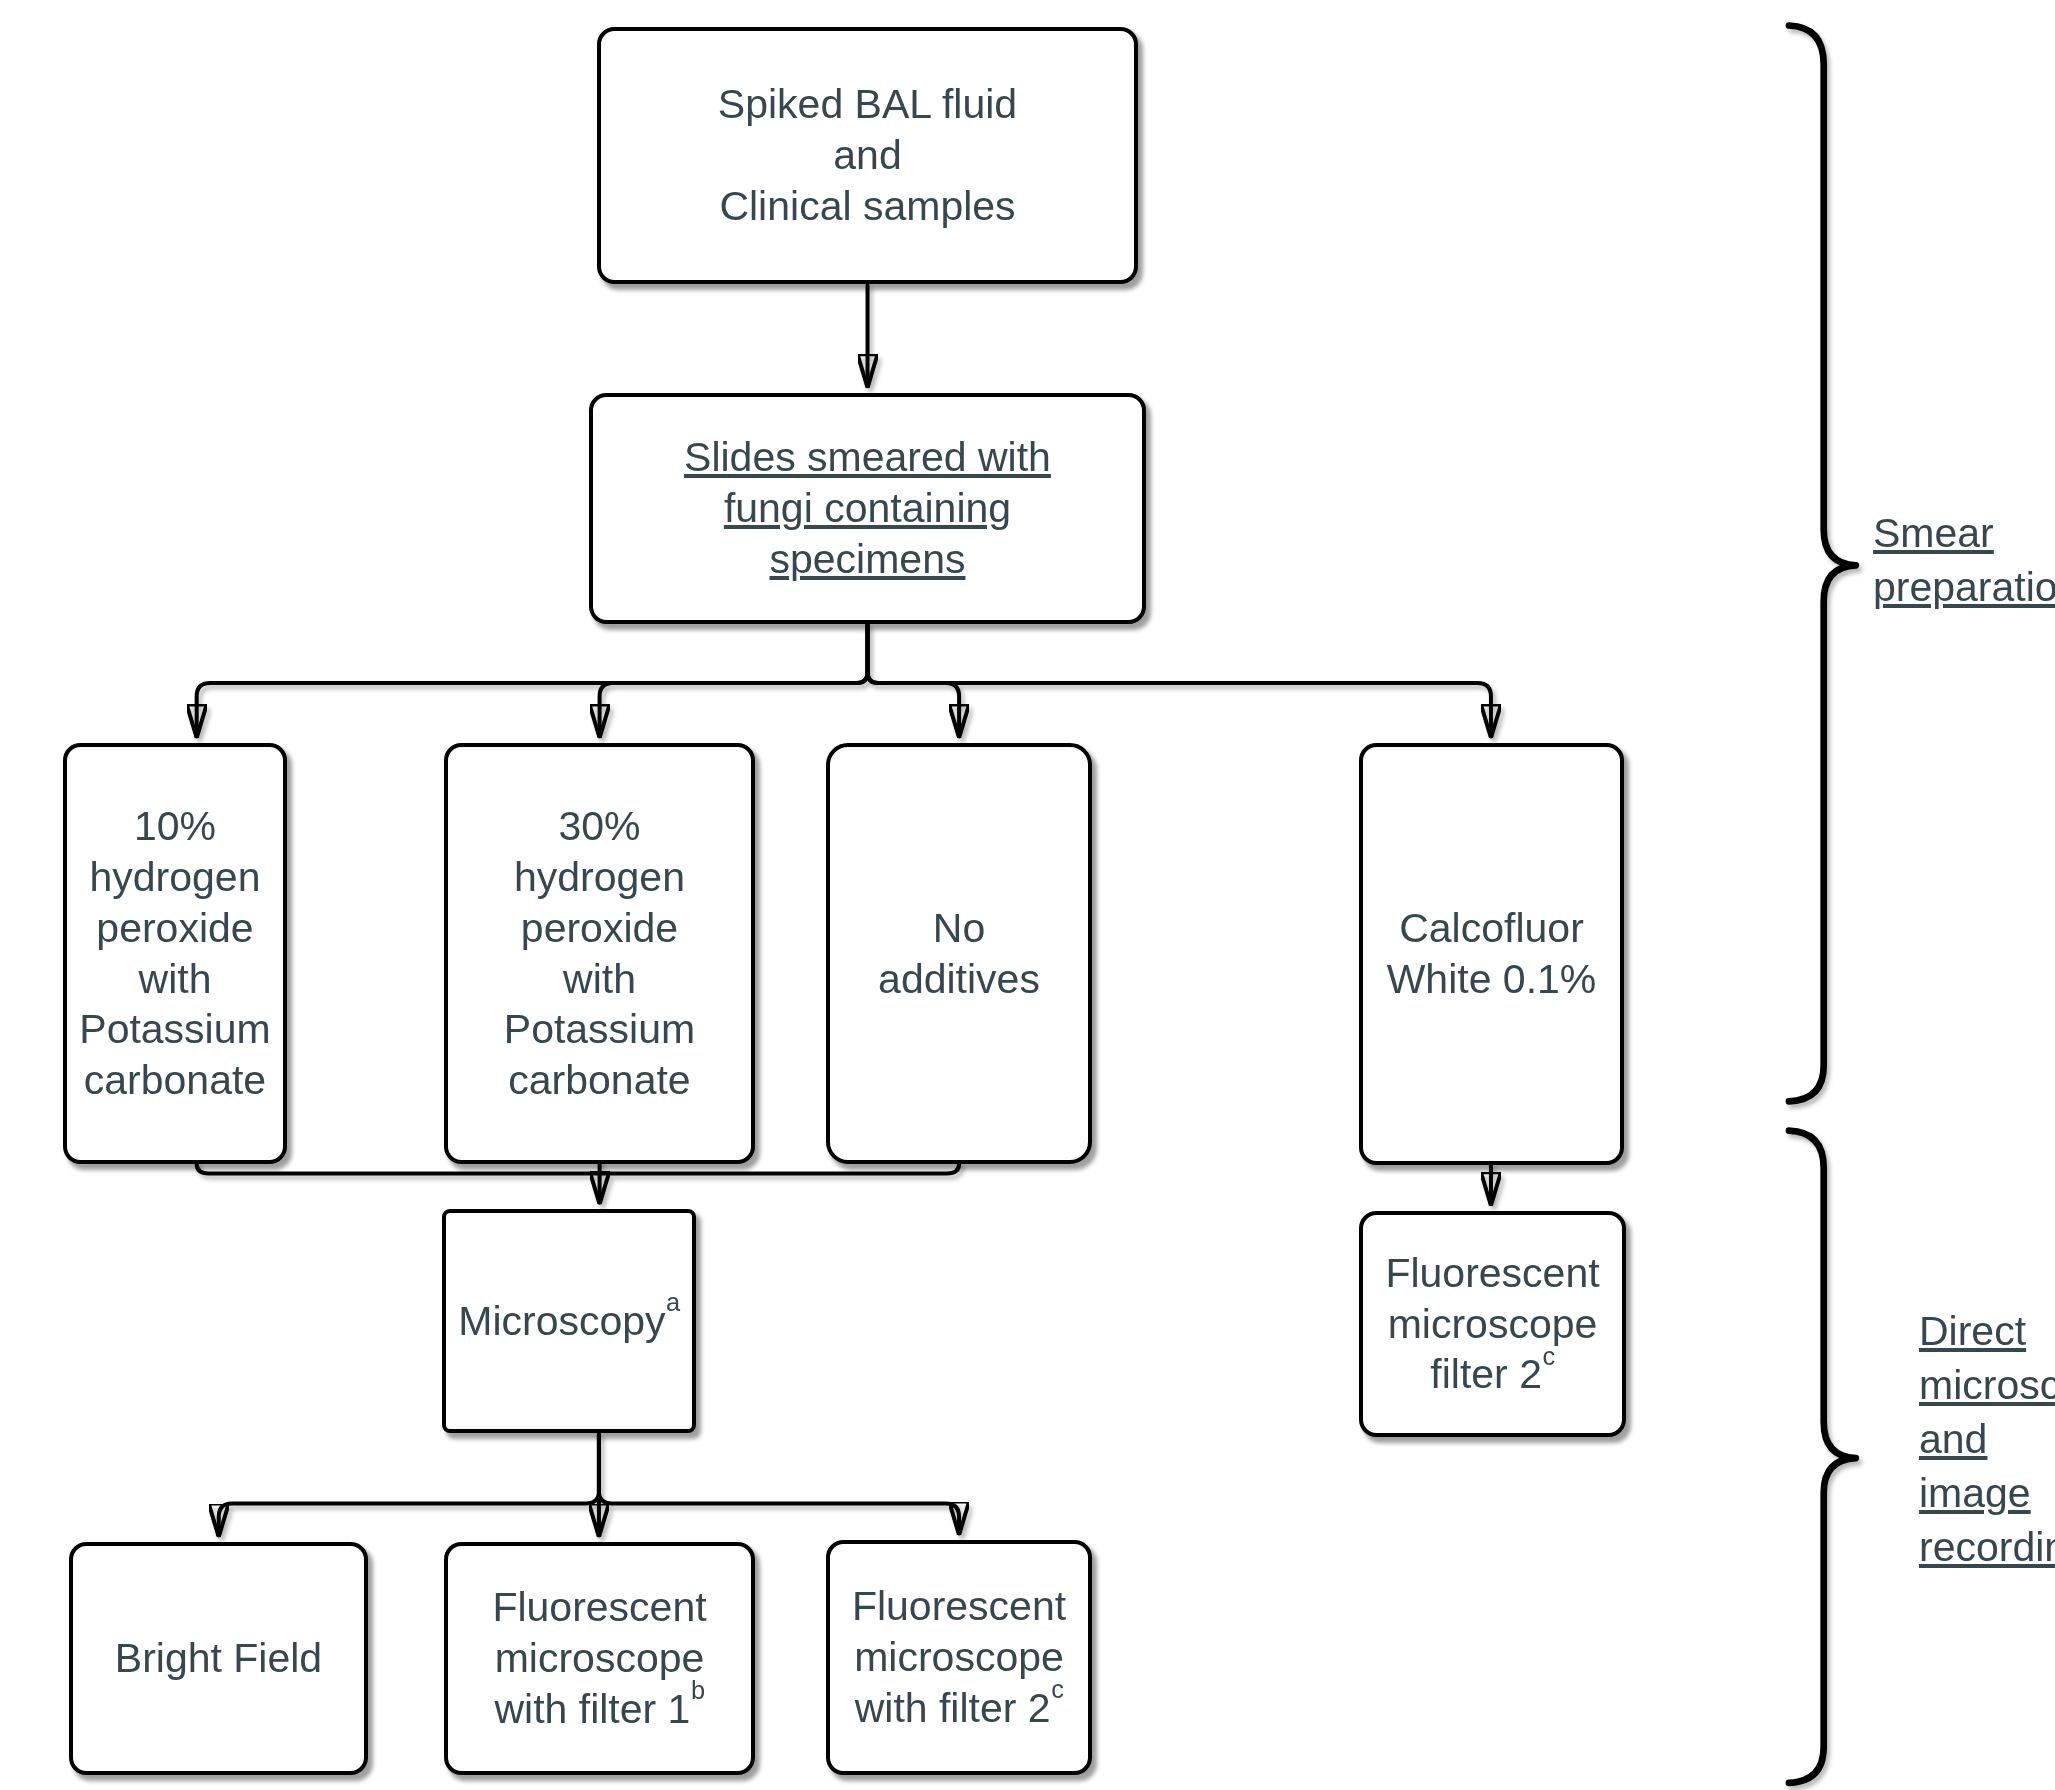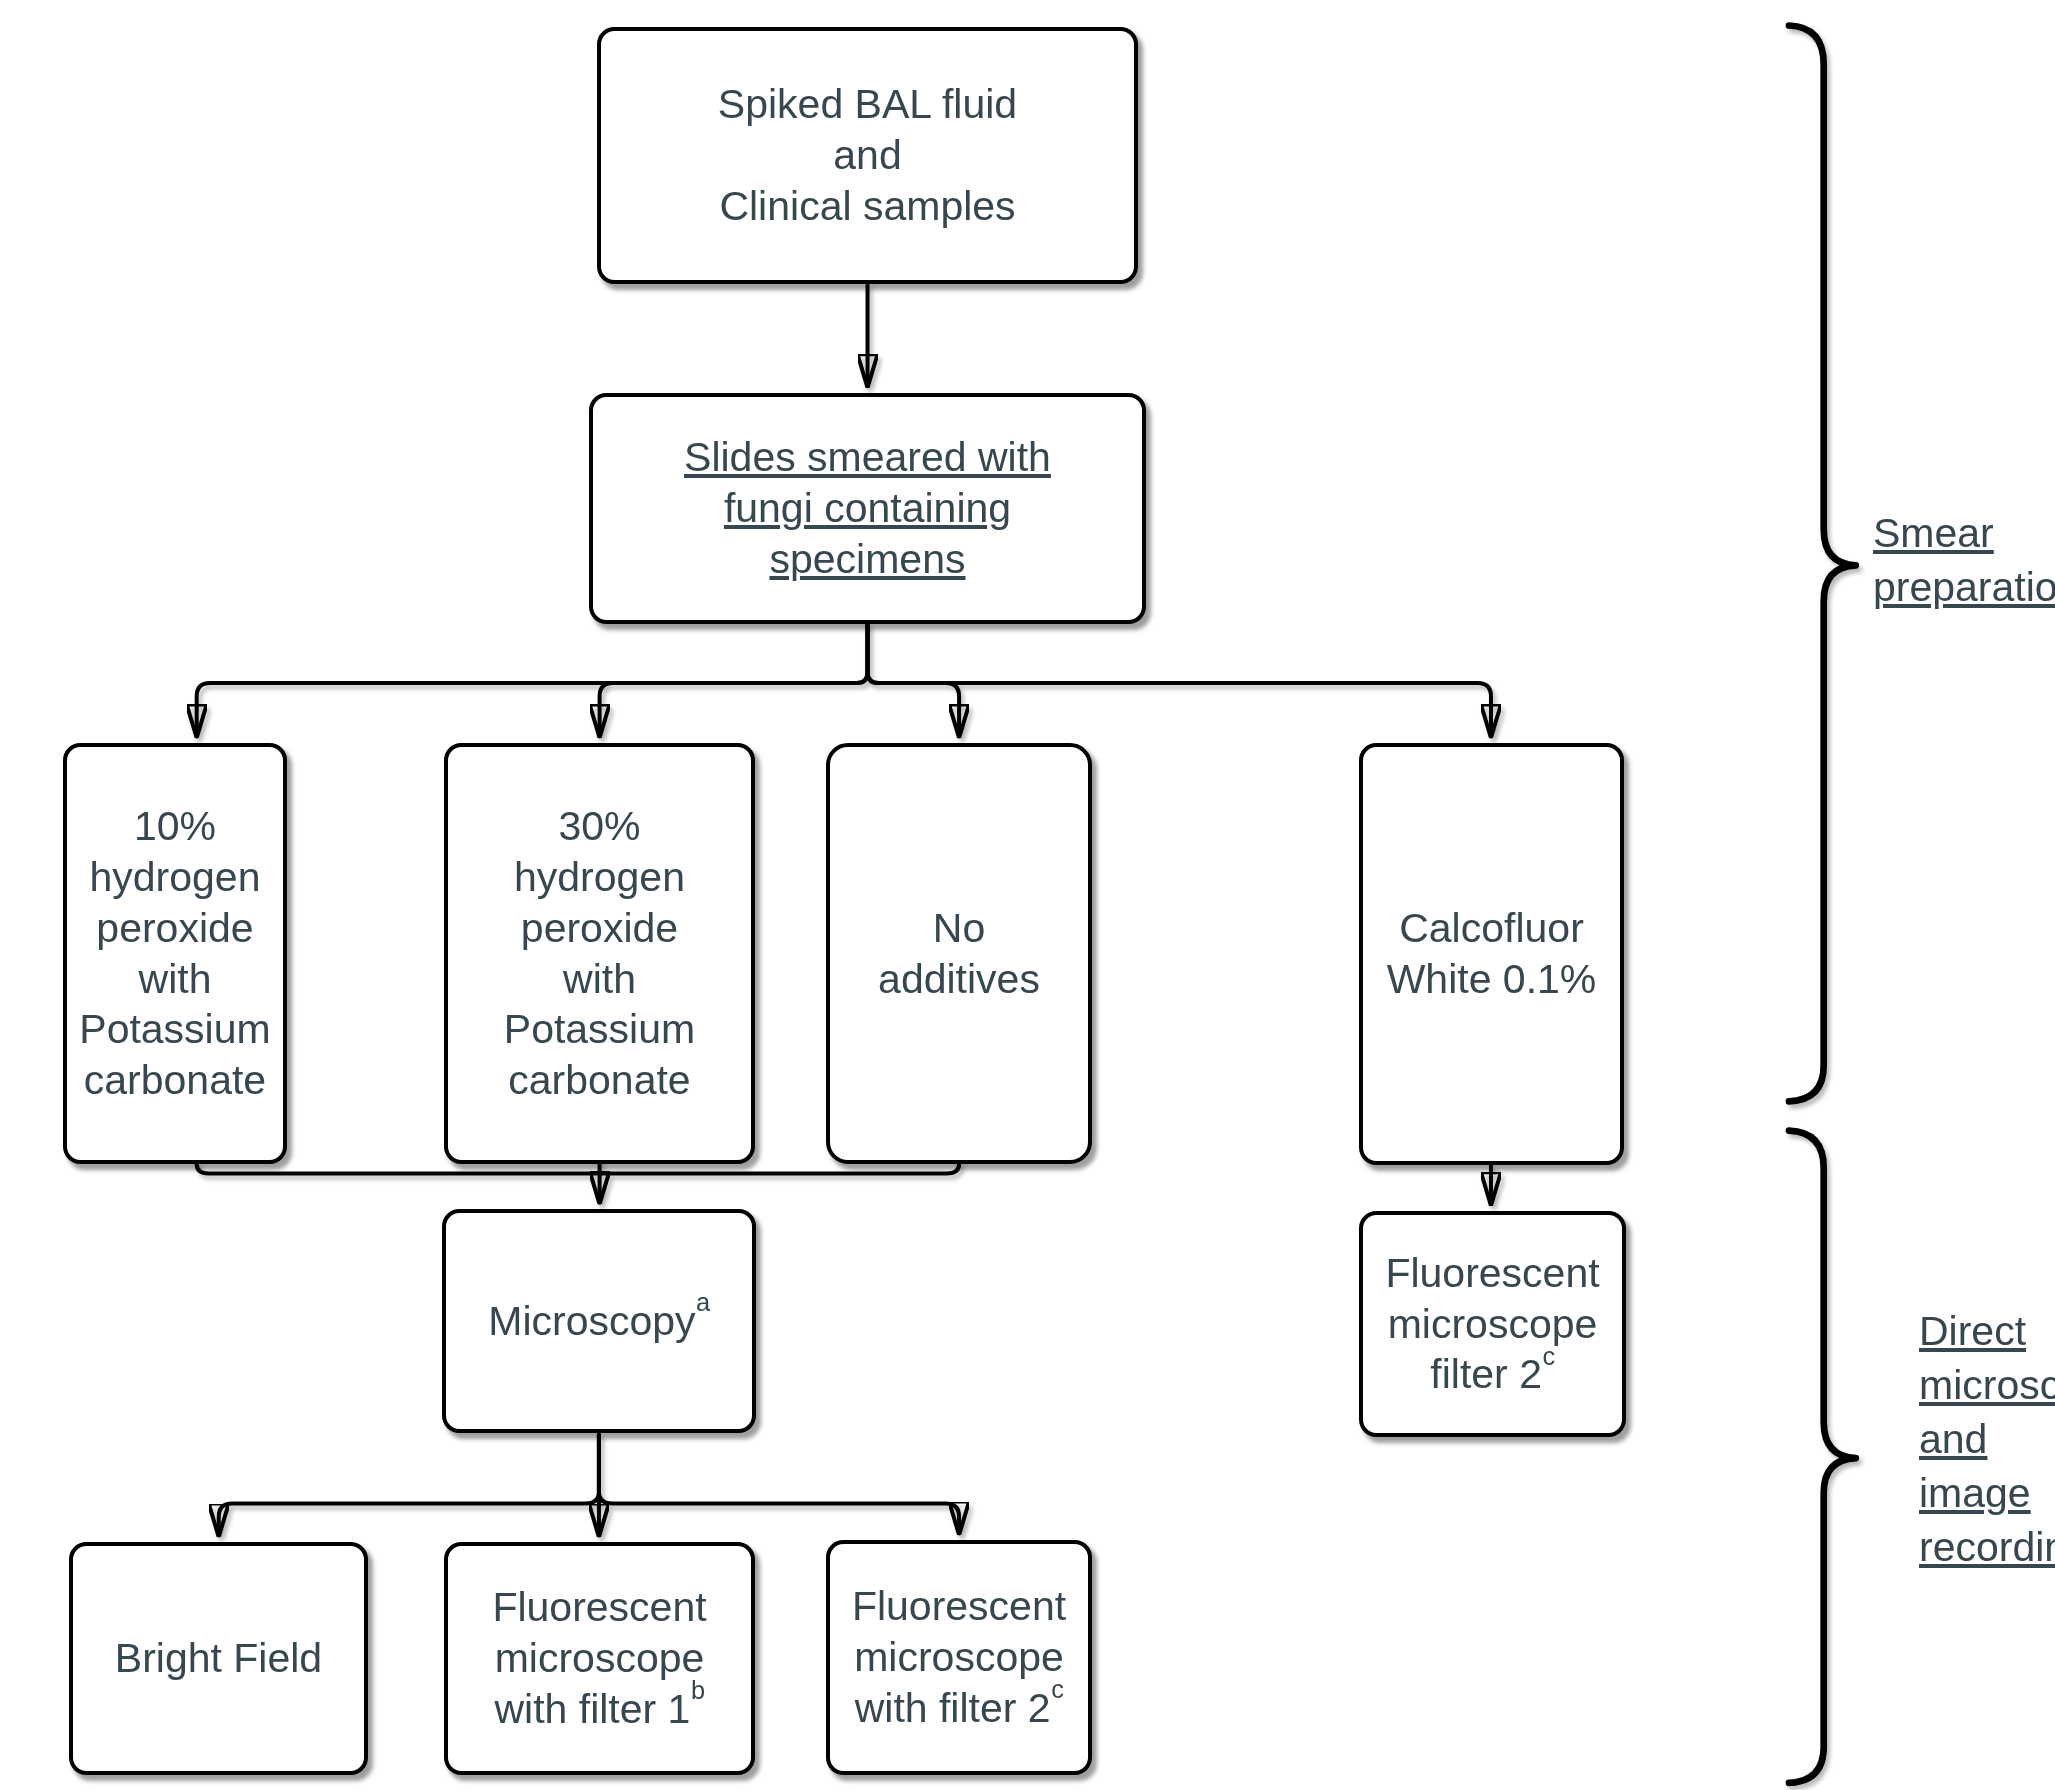--- a/index.html
+++ b/index.html
@@ -131,21 +131,21 @@
   <div class="node" style="left:785px;top:743px;width:266px;height:421px;border-radius:22px;">
     <span class="label">No
 additives</span>
   </div>
 
   <div class="node" style="left:1318px;top:743px;width:265px;height:422px;">
     <span class="label">Calcofluor
 White 0.1%</span>
   </div>
 
-  <div class="node" style="left:401px;top:1209px;width:314px;height:224px;">
+  <div class="node" style="left:401px;top:1209px;width:254px;height:224px;border-radius:8px;">
     <span><span class="label">Microscopy</span><sup>a</sup></span>
   </div>
 
   <div class="node" style="left:1318px;top:1211px;width:267px;height:226px;">
     <span><span class="label">Fluorescent
 microscope
 filter 2</span><sup>c</sup></span>
   </div>
 
   <div class="node" style="left:28px;top:1542px;width:299px;height:233px;">

